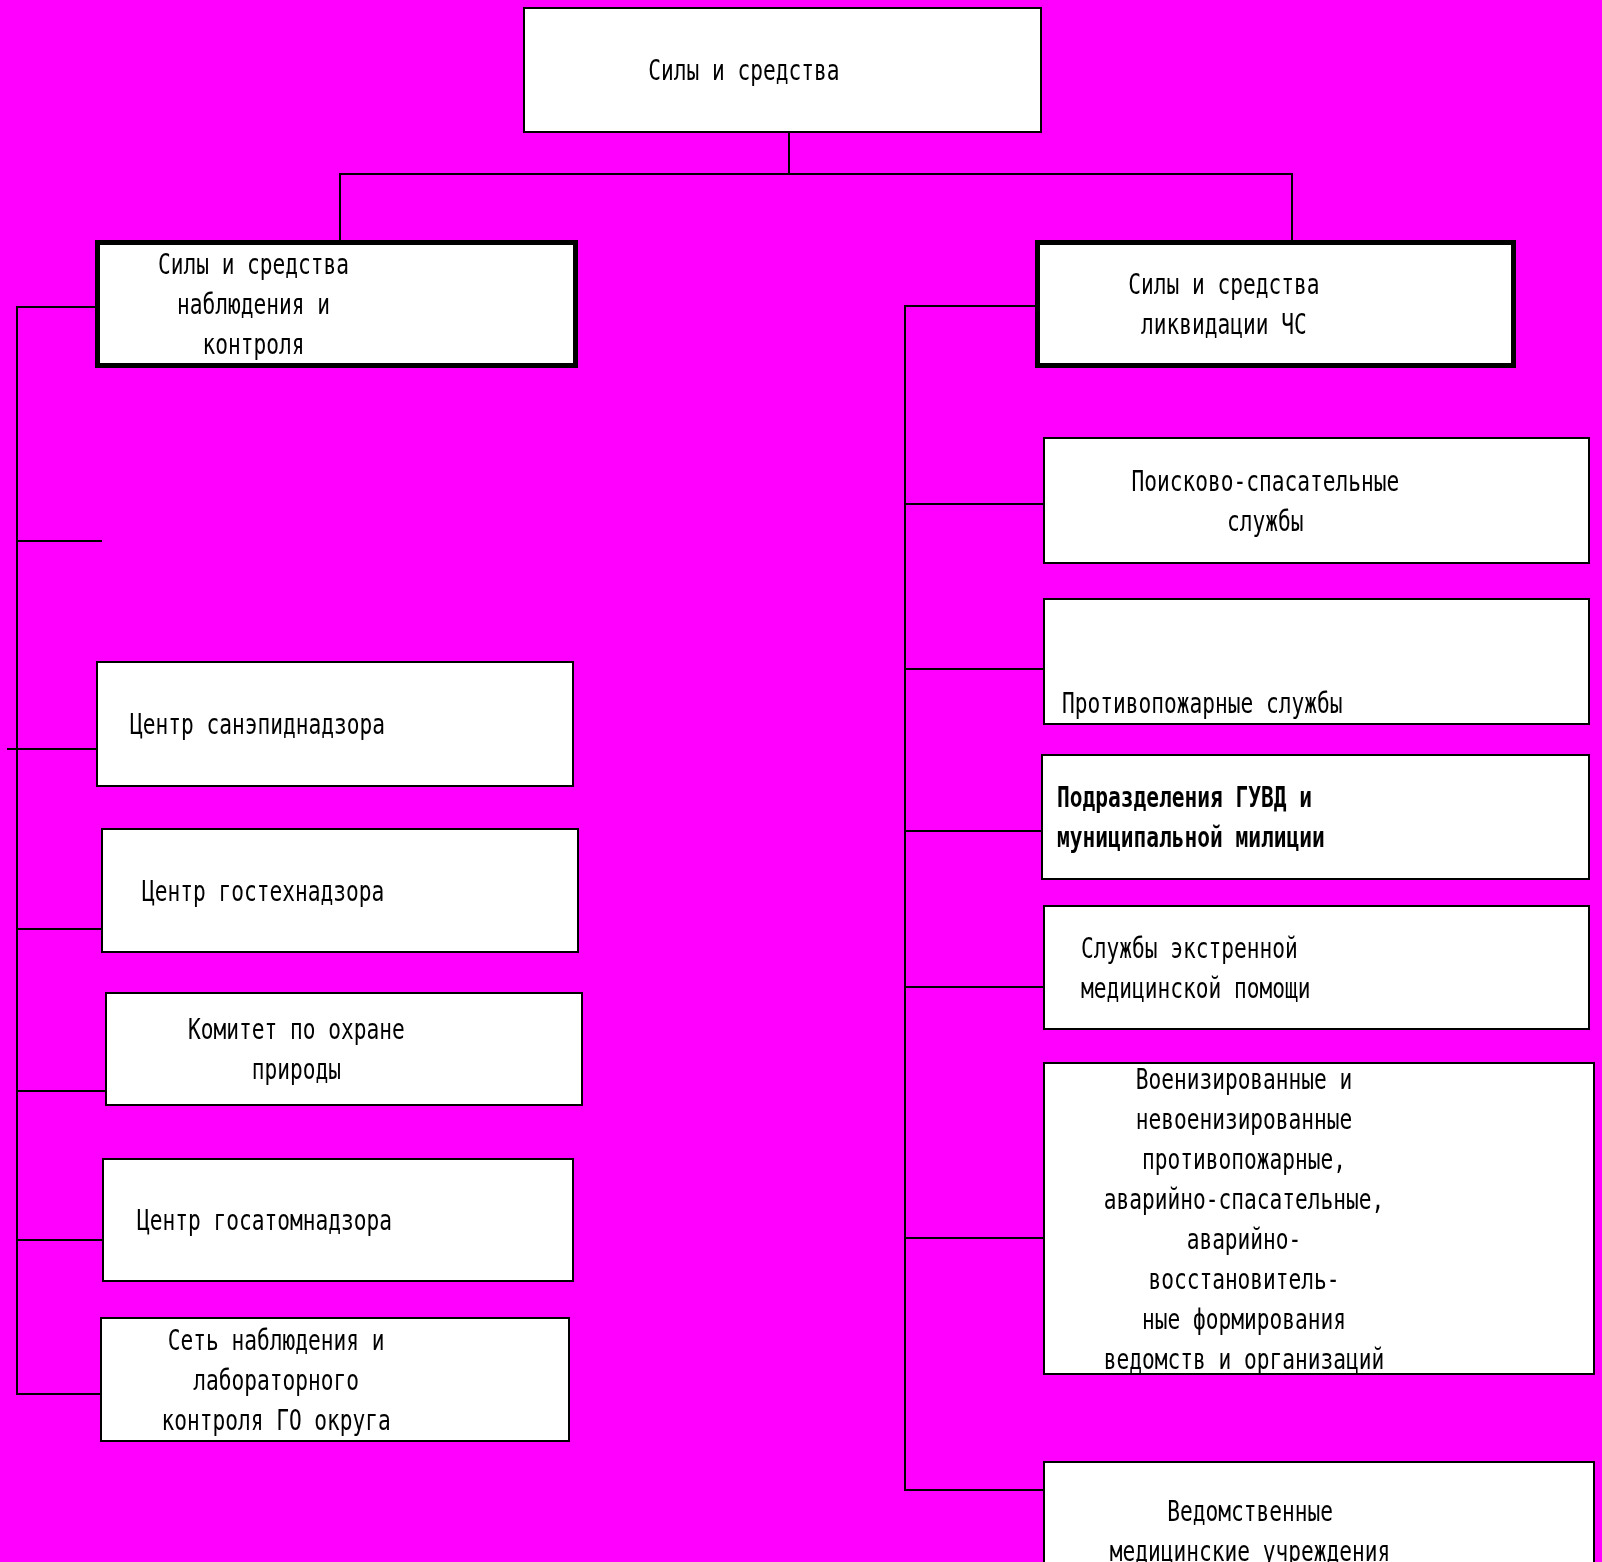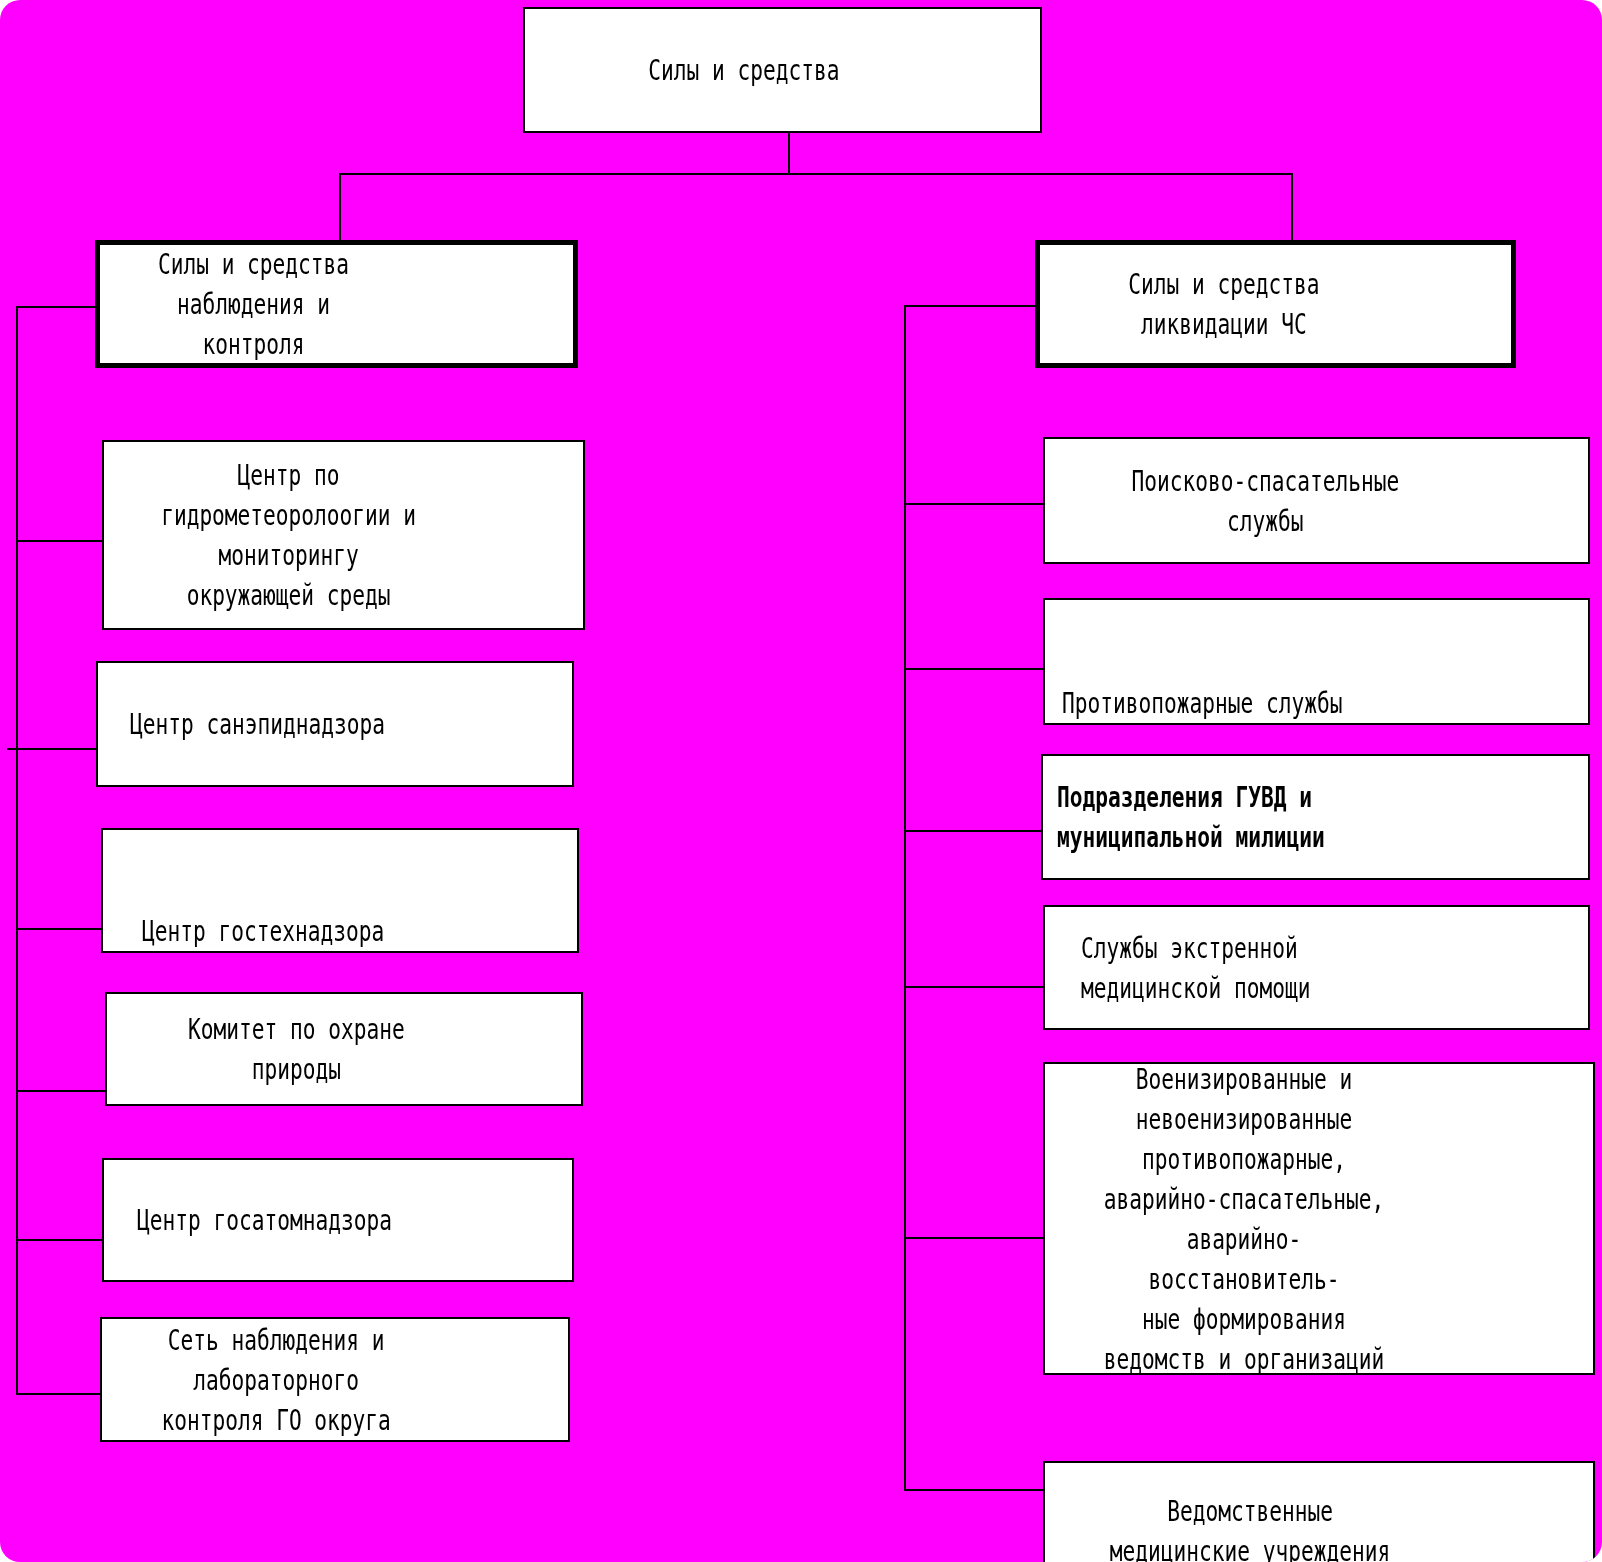--- a/index.html
+++ b/index.html
@@ -2,21 +2,20 @@
 <html style="--background: #FF00FF; --box_fill: #FFFFFF; --line: #000000;"><head>
 <meta charset="utf-8">
 <style>
   html,body { margin:0; padding:0; }
   #canvas {
     position:relative;
     width:1602px; height:1562px;
     background: var(--background, #FF00FF);
     overflow:hidden;
     font-family:"DejaVu Sans Mono","Liberation Mono",monospace;
-    border-radius:20px;
   }
   .box {
     position:absolute;
     background: var(--box_fill, #FFFFFF);
     border:2px solid var(--line, #000000);
     box-sizing:border-box;
     display:flex; align-items:center;
   }
   .box.hdr { border-width:5px; }
   .txt {
@@ -31,21 +30,21 @@
   .leftal { justify-content:flex-start; }
   .leftal .txt { text-align:left; transform-origin:left center; }
   .line { position:absolute; background: var(--line, #000000); }
 
   
   #n-top { left:523px; top:7px;    width:519px; height:126px; }
   #n-lh  { left:95px;  top:240px;  width:483px; height:128px; }
   #n-rh  { left:1035px;top:240px;  width:481px; height:128px; }
   #n-l1  { left:102px; top:440px;  width:483px; height:190px; }
   #n-l2  { left:96px;  top:661px;  width:478px; height:126px; }
-  #n-l3  { left:101px; top:828px;  width:478px; height:125px;align-items:flex-end; }
+  #n-l3  { left:101px; top:828px;  width:478px; height:125px; }
   #n-l4  { left:105px; top:992px;  width:478px; height:114px; }
   #n-l5  { left:102px; top:1146px; width:472px; height:124px;margin-top:12px; }
   #n-l6  { left:100px; top:1317px; width:470px; height:125px; }
   #n-r1  { left:1043px;top:437px;  width:547px; height:127px; }
   #n-r2  { left:1043px;top:598px;  width:547px; height:127px;align-items:flex-end; }
   #n-r3  { left:1041px;top:754px;  width:549px; height:126px;font-weight:bold; }
   #n-r4  { left:1043px;top:905px;  width:547px; height:125px;padding-left:20px; }
   #n-r5  { left:1043px;top:1062px; width:552px; height:313px; }
   #n-r6  { left:1043px;top:1413px; width:552px; height:140px;margin-top:48px; }
 
@@ -121,26 +120,20 @@
   <div class="box center hdr" id="n-lh">
     <div class="txt">Силы и средства
 наблюдения и контроля</div>
   </div>
 
   <div class="box center hdr" id="n-rh">
     <div class="txt">Силы и средства
 ликвидации ЧС</div>
   </div>
 
-  <div class="box center" id="n-l1">
-    <div class="txt">Центр по
-гидрометеоролоогии и
-мониторингу
-окружающей среды</div>
-  </div>
 
   <div class="box leftal" id="n-l2">
     <div class="txt">Центр санэпиднадзора</div>
   </div>
 
   <div class="box leftal" id="n-l3">
     <div class="txt">Центр гостехнадзора</div>
   </div>
 
   <div class="box center" id="n-l4">

